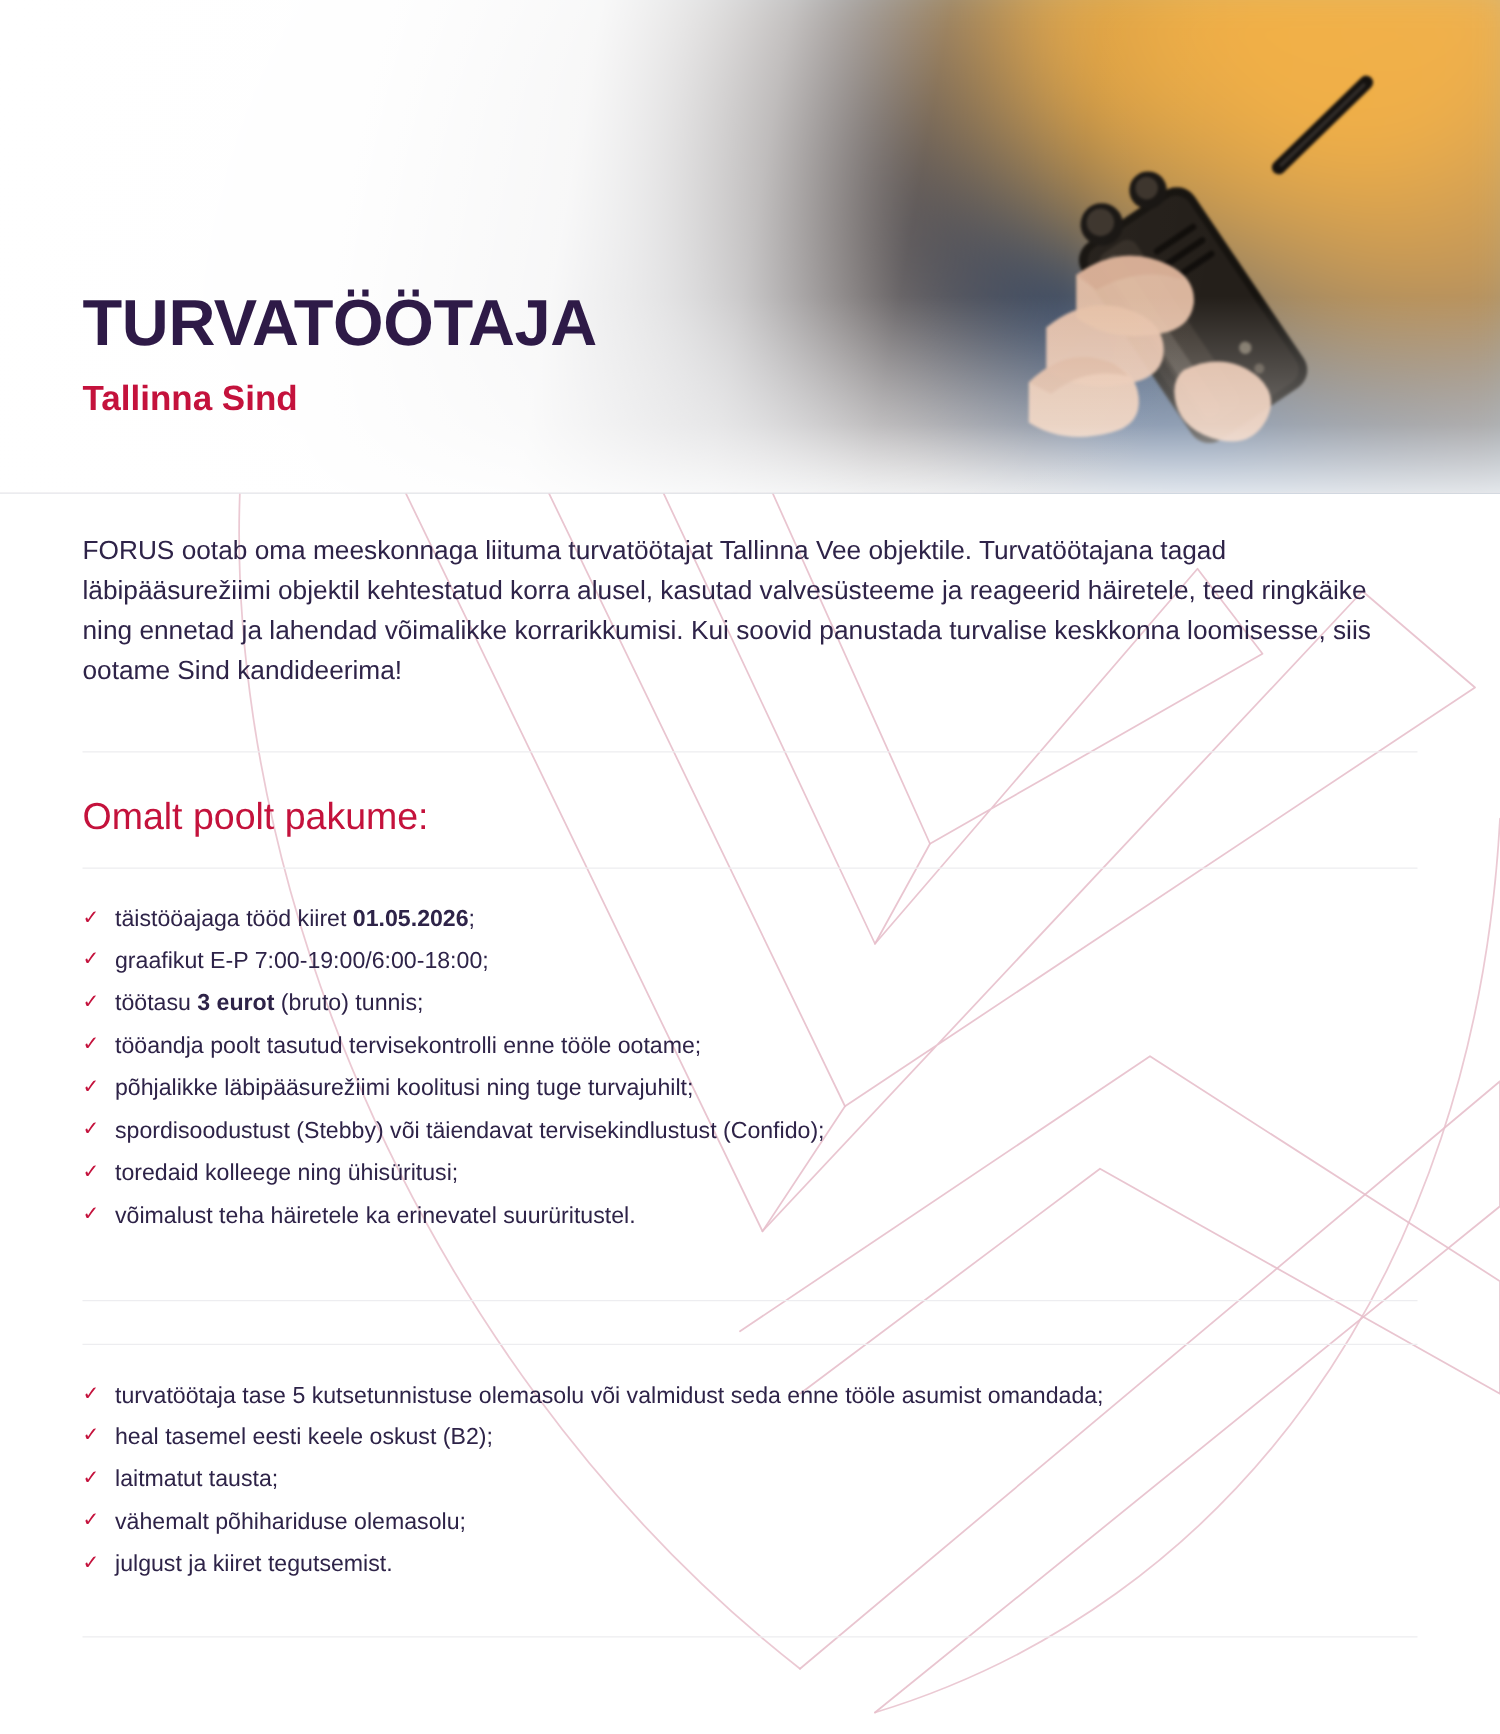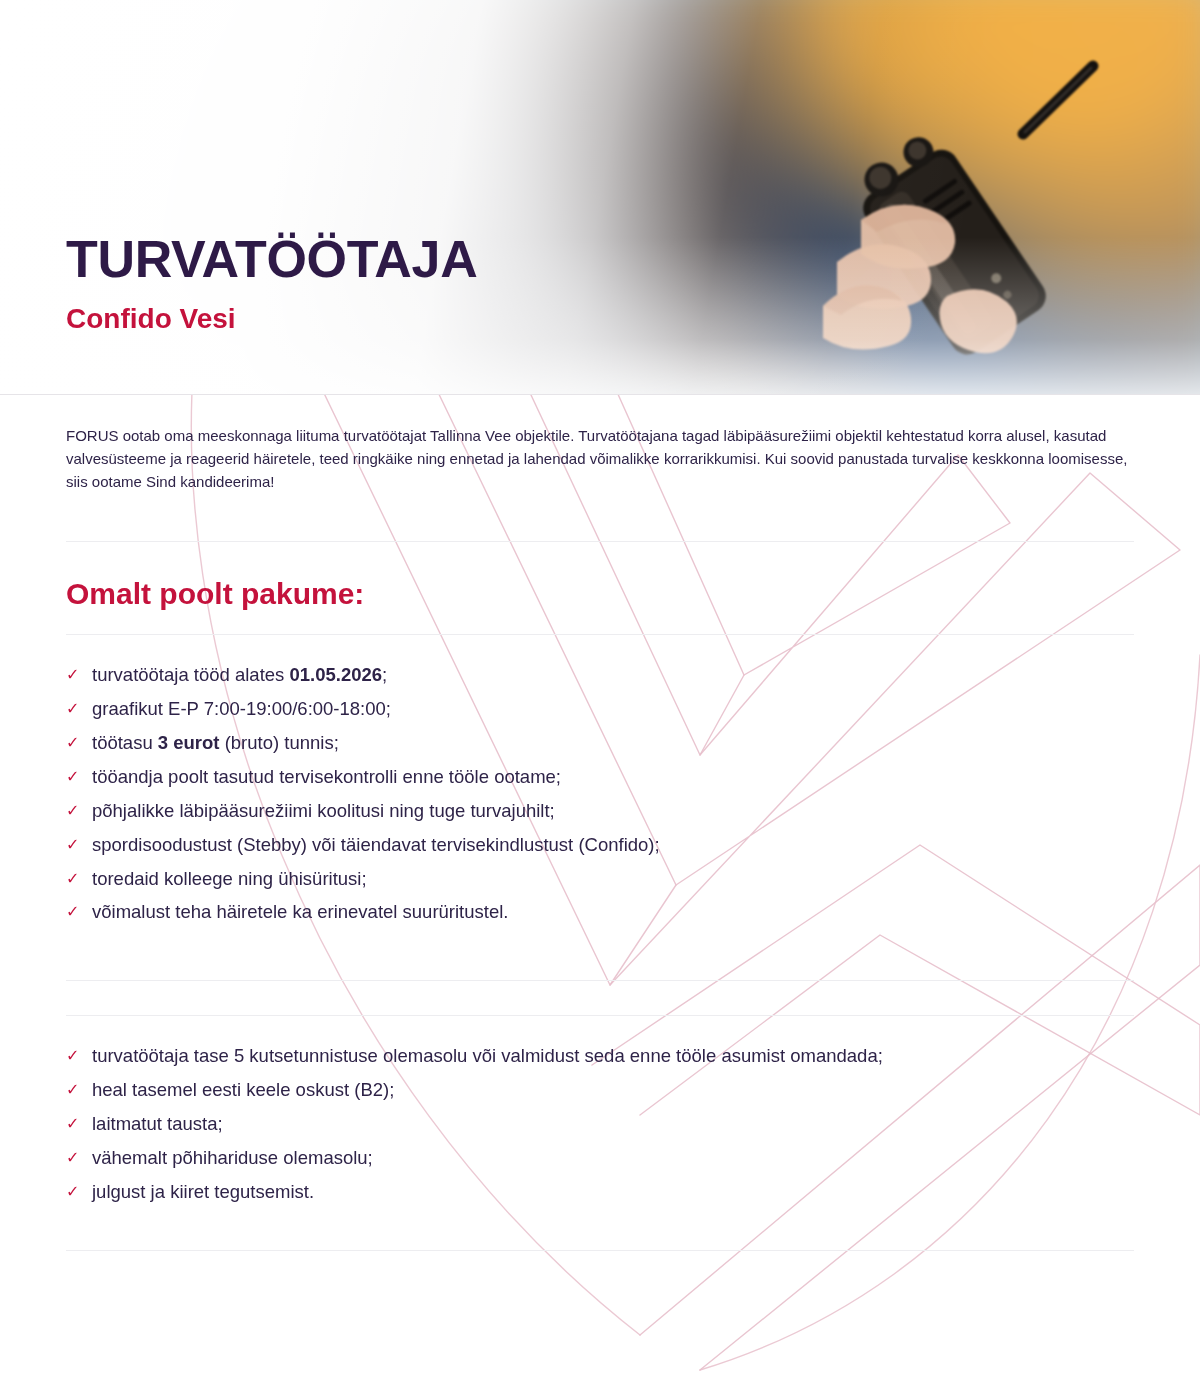--- a/index.html
+++ b/index.html
@@ -117,38 +117,38 @@
   .content {
     position: absolute;
     left: 0; top: 395px;
     width: 1200px;
     z-index: 3;
     padding: 0 66px 0 66px;
     box-sizing: border-box;
   }
   .intro {
     margin: 30px 0 0 0;
-    font-size: 15px;
+    font-size: 21px;
     line-height: 1.52;
     color: #2e2348;
     max-width: 1070px;
   }
   .rule {
     height: 1px;
     background: #ededf0;
     margin: 0;
     border: 0;
   }
   .section { margin: 0; }
   .section-gap-top { height: 34px; }
   .section-head {
     margin: 0;
     font-size: 30px;
     line-height: 1.2;
-    font-weight: 700;
+    font-weight: 400;
     color: #c4123c;
     padding-bottom: 22px;
   }
   .bullets {
     list-style: none;
     margin: 0;
     padding: 26px 0 0 0;
   }
   .bullets li {
     position: relative;
@@ -214,21 +214,21 @@
         <path d="M48 258 q30 -30 66 -16 q8 4 14 11 q-34 -8 -62 14 z"></path>
         <path d="M86 172 q36 -26 74 -8 q8 5 13 12 q-36 -12 -71 8 z"></path>
       </g>
     </svg>
   </div>
 
   <div class="hero-fade"></div>
 
   <div class="hero-text">
     <h1 class="job-title">TURVATÖÖTAJA</h1>
-    <div class="company">Confido Vesi</div>
+    <div class="company">Tallinna Sind</div>
   </div>
 
   <div class="hero-bottom-rule"></div>
 </header>
 
 <div class="watermark">
   <svg viewBox="0 0 1200 1080" xmlns="http://www.w3.org/2000/svg" fill="none" stroke="#e7bfcb" stroke-width="1.4" stroke-linejoin="round" stroke-linecap="round">
     <path d="M262 -60 L610 660 L676 560 L420 30" opacity="0.9"></path>
     <path d="M470 -60 L700 430 L744 350 L560 -60" opacity="0.9"></path>
     <path d="M700 430 L958 130 L1010 198 L744 350" opacity="0.9"></path>
@@ -245,21 +245,21 @@
   <p class="intro">FORUS ootab oma meeskonnaga liituma turvatöötajat Tallinna Vee objektile. Turvatöötajana tagad läbipääsurežiimi objektil kehtestatud korra alusel, kasutad valvesüsteeme ja reageerid häiretele, teed ringkäike ning ennetad ja lahendad võimalikke korrarikkumisi. Kui soovid panustada turvalise keskkonna loomisesse, siis ootame Sind kandideerima!</p>
 
   <div class="spacer-lg"></div>
   <hr class="rule">
 
   <section class="section">
     <div class="section-gap-top"></div>
     <h2 class="section-head">Omalt poolt pakume:</h2>
     <hr class="rule">
     <ul class="bullets">
-      <li><span class="tick">✓</span><span>turvatöötaja tööd alates </span><b>01.05.2026</b><span>;</span></li>
+      <li><span class="tick">✓</span><span>täistööajaga tööd kiiret </span><b>01.05.2026</b><span>;</span></li>
       <li><span class="tick">✓</span><span>graafikut E-P 7:00-19:00/6:00-18:00;</span></li>
       <li><span class="tick">✓</span><span>töötasu </span><b>3 eurot</b><span> (bruto) tunnis;</span></li>
       <li><span class="tick">✓</span><span>tööandja poolt tasutud tervisekontrolli enne tööle ootame;</span></li>
       <li><span class="tick">✓</span><span>põhjalikke läbipääsurežiimi koolitusi ning tuge turvajuhilt;</span></li>
       <li><span class="tick">✓</span><span>spordisoodustust (Stebby) või täiendavat tervisekindlustust (Confido);</span></li>
       <li><span class="tick">✓</span><span>toredaid kolleege ning ühisüritusi;</span></li>
       <li><span class="tick">✓</span><span>võimalust teha häiretele ka erinevatel suurüritustel.</span></li>
     </ul>
   </section>
 

